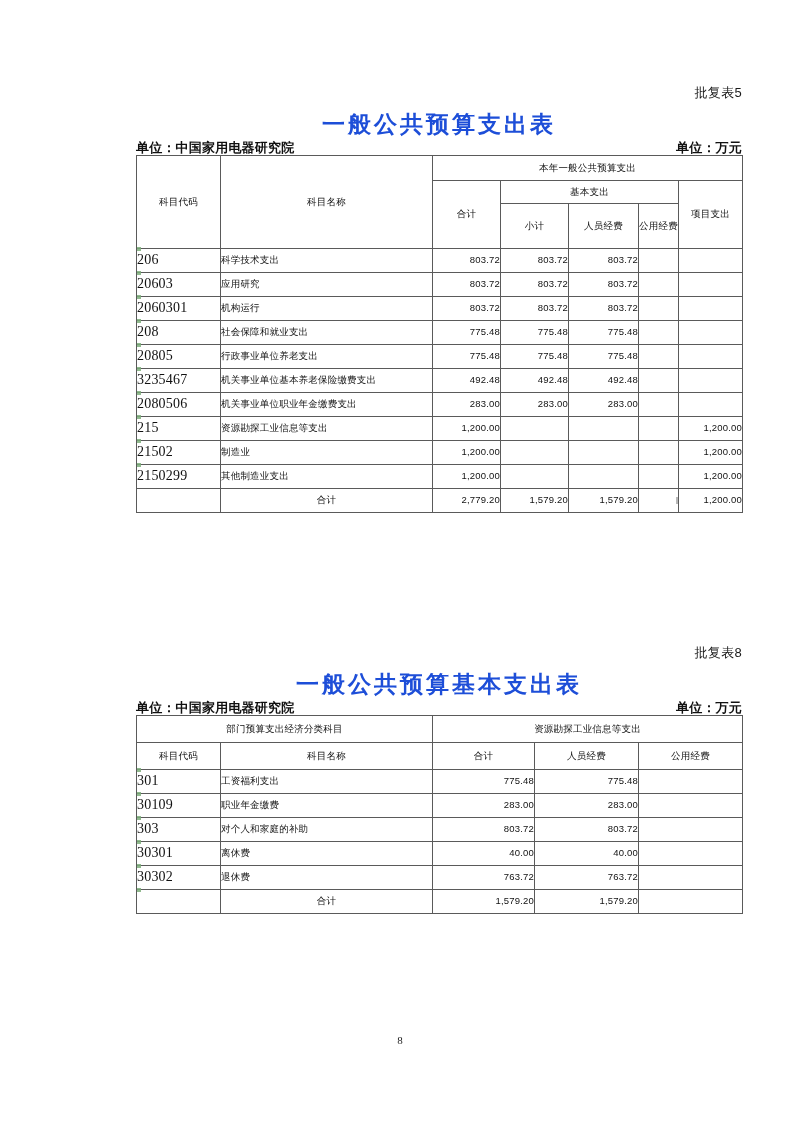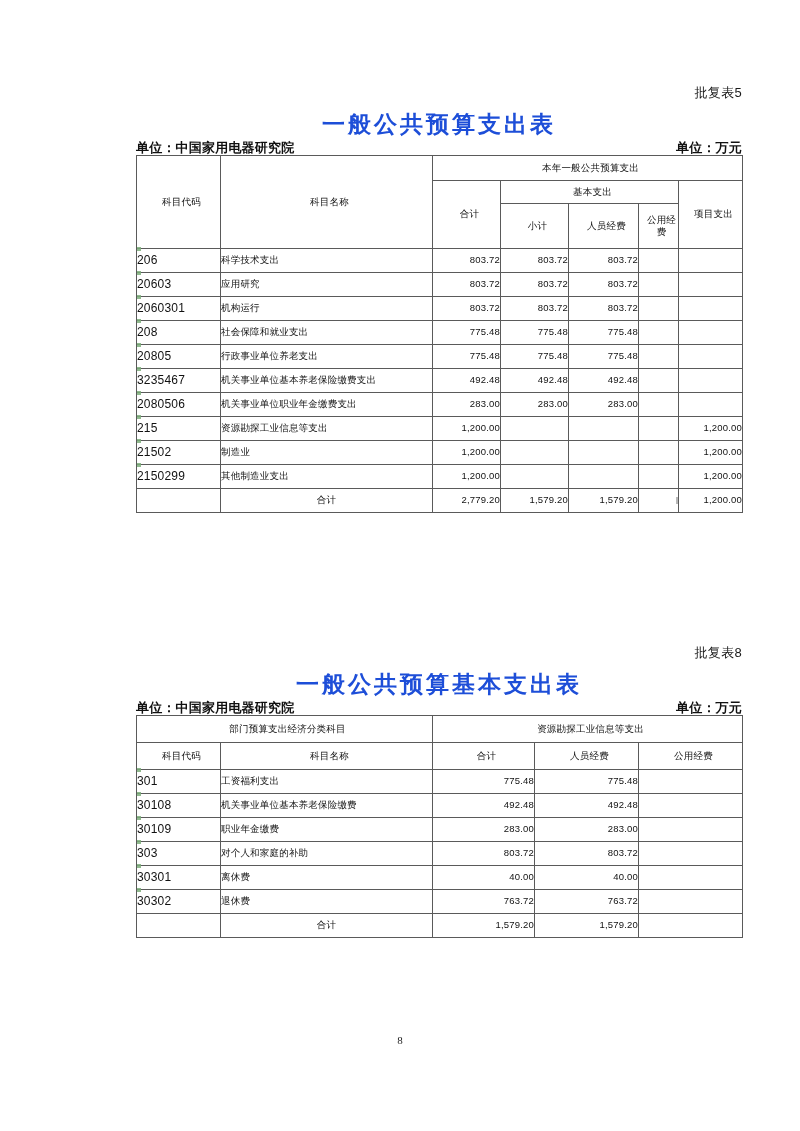--- a/index.html
+++ b/index.html
@@ -74,32 +74,31 @@
     padding: 0;
     font-weight: normal;
     vertical-align: middle;
     line-height: 1.15;
   }
   table.budget th {
     text-align: center;
     font-size: 9.5px;
     letter-spacing: 0.2px;
     height: 22px;
-    padding-left: 6px;
   }
   table.budget thead th {
     font-weight: normal;
   }
   .th-tall { height: 90px; }
 
   td.code {
-    font-size: 12px;
+    font-size: 14px;
     height: 23px;
     letter-spacing: 0.2px;
-    font-family: Liberation Sans, sans-serif;
+    font-family: Liberation Serif, serif;
   }
   td.name {
     font-size: 9.5px;
     height: 23px;
     letter-spacing: 0.2px;
   }
   td.num {
     text-align: right;
     padding-right: 4px;
     font-size: 9.5px;
@@ -333,27 +332,20 @@
           <th style="height:26px;">公用经费</th>
         </tr>
       </thead>
       <tbody>
 
       <tr>
             <td class="code lv0">301</td>
             <td class="name nm0">工资福利支出</td>
             <td class="num">775.48</td>
             <td class="num">775.48</td>
-            <td class="num"></td>
-          </tr>
-          <tr>
-            <td class="code lv0">30108</td>
-            <td class="name nm0">机关事业单位基本养老保险缴费</td>
-            <td class="num">492.48</td>
-            <td class="num">492.48</td>
             <td class="num"></td>
           </tr>
           <tr>
             <td class="code lv0">30109</td>
             <td class="name nm0">职业年金缴费</td>
             <td class="num">283.00</td>
             <td class="num">283.00</td>
             <td class="num"></td>
           </tr>
           <tr>

